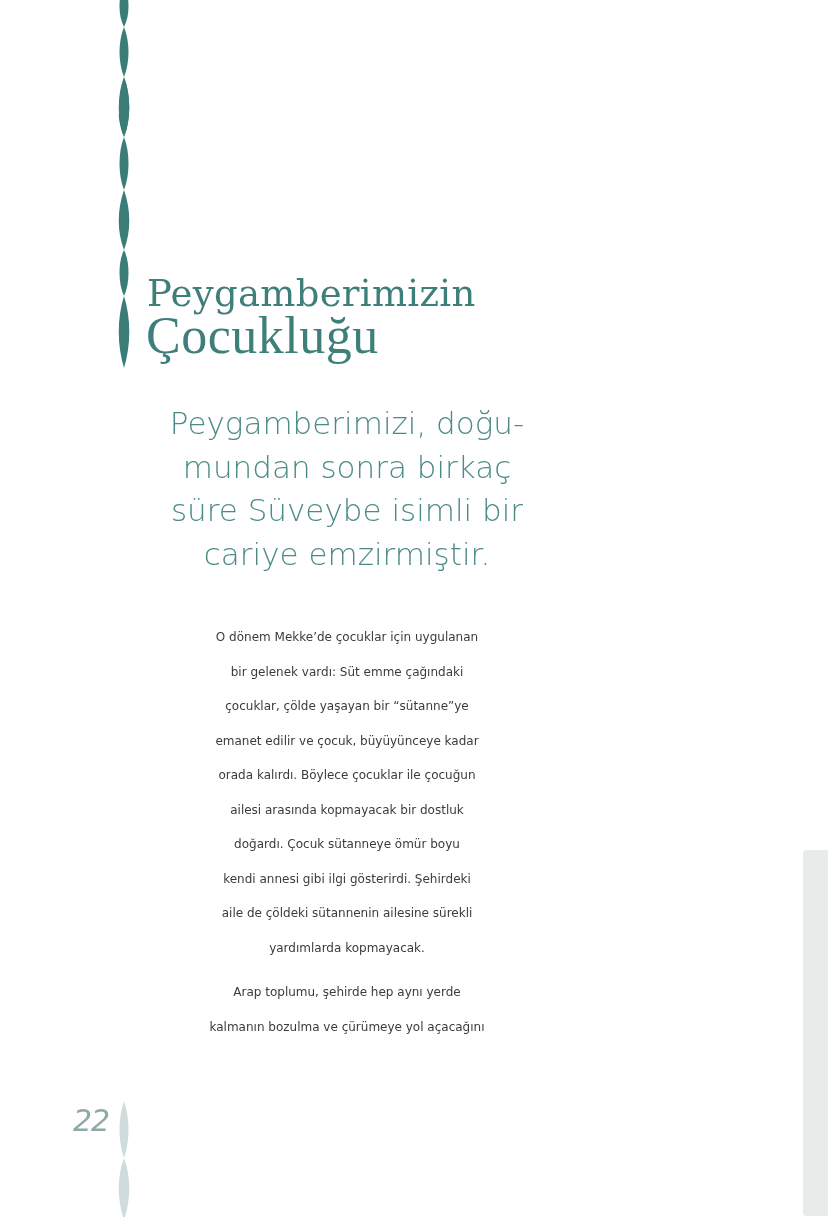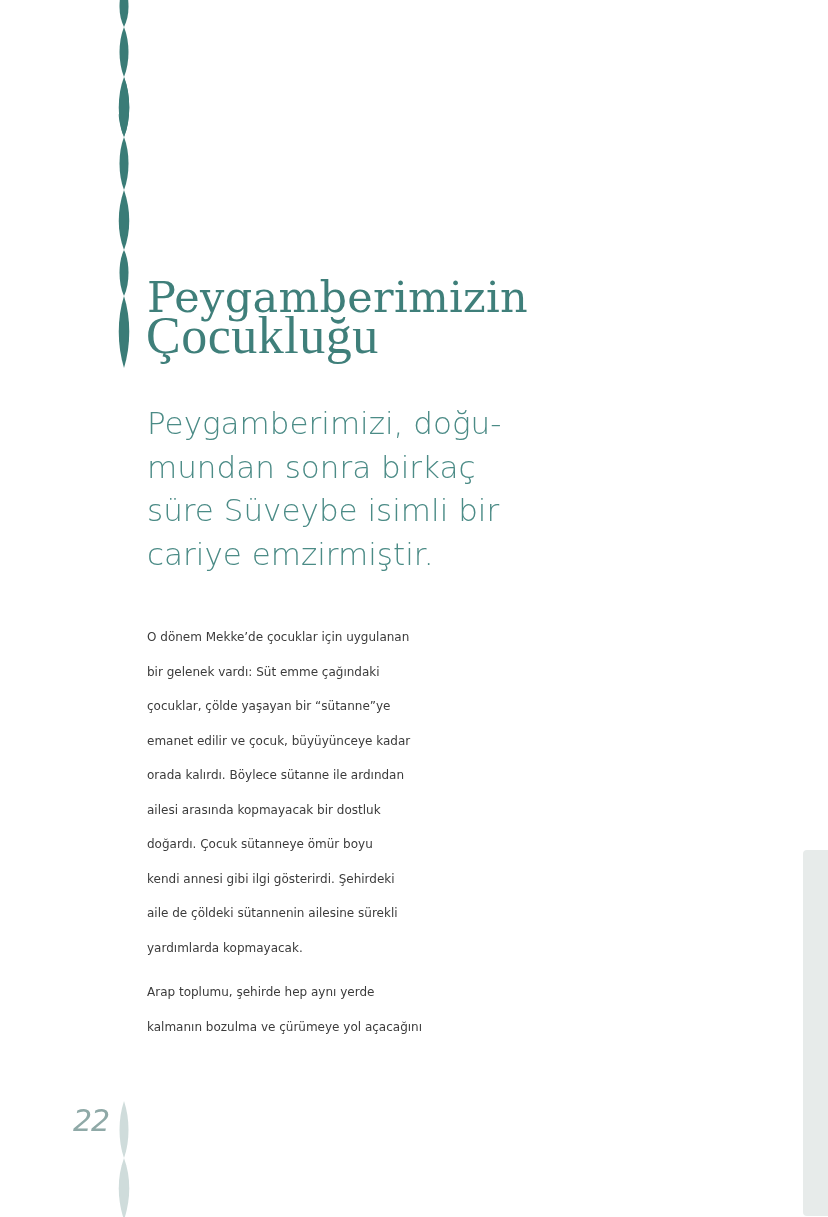--- a/index.html
+++ b/index.html
@@ -4,34 +4,34 @@
 <style>
   html, body { margin: 0; padding: 0; }
   body {
     width: 828px; height: 1217px; background: #ffffff;
     position: relative; overflow: hidden;
     font-family: "DejaVu Sans", sans-serif;
   }
   .vine { position: absolute; left: 0; top: 0; }
   .title-small {
     position: absolute; left: 147px; top: 272px;
-    font-family: "DejaVu Serif", serif; font-size: 43px; color: #3f7f7a;
+    font-family: "DejaVu Serif", serif; font-size: 37px; color: #3f7f7a;
     letter-spacing: 0.3px; white-space: nowrap;
   }
   .title-large {
     position: absolute; left: 146px; top: 306px;
     font-family: Liberation Serif, serif; font-size: 52px; color: #3f7f7a;
     white-space: nowrap; letter-spacing: 0.5px;
   }
   .lead {
     position: absolute; left: 147px; top: 402px; width: 400px;
     font-family: "DejaVu Sans", sans-serif; font-weight: 300;
     font-size: 31px; line-height: 43.5px; color: #4b8b86;
   }
-  .lead .ln, .body-p .ln { display: block; white-space: nowrap; }
+  .lead .ln, .body-p .ln { display: block; white-space: nowrap; text-align: center; }
   .body-p {
     position: absolute; left: 147px; width: 400px;
     font-family: "DejaVu Sans", sans-serif; font-size: 12px;
     line-height: 34.5px; color: #3b3b3b;
   }
   .p1 { top: 620px; }
   .p2 { top: 975px; }
   .page-num {
     position: absolute; left: 73px; top: 1103px;
     font-family: "DejaVu Sans", sans-serif; font-weight: 300; font-size: 30px;
@@ -66,21 +66,21 @@
   <span class="ln">mundan sonra birkaç</span>
   <span class="ln">süre Süveybe isimli bir</span>
   <span class="ln">cariye emzirmiştir.</span>
 </div>
 
 <div class="body-p p1">
   <span class="ln">O dönem Mekke’de çocuklar için uygulanan</span>
   <span class="ln">bir gelenek vardı: Süt emme çağındaki</span>
   <span class="ln">çocuklar, çölde yaşayan bir “sütanne”ye</span>
   <span class="ln">emanet edilir ve çocuk, büyüyünceye kadar</span>
-  <span class="ln">orada kalırdı. Böylece sütanne ile ardından</span>
+  <span class="ln">orada kalırdı. Böylece çocuklar ile çocuğun</span>
   <span class="ln">ailesi arasında kopmayacak bir dostluk</span>
   <span class="ln">doğardı. Çocuk sütanneye ömür boyu</span>
   <span class="ln">kendi annesi gibi ilgi gösterirdi. Şehirdeki</span>
   <span class="ln">aile de çöldeki sütannenin ailesine sürekli</span>
   <span class="ln">yardımlarda kopmayacak.</span>
 </div>
 
 <div class="body-p p2">
   <span class="ln">Arap toplumu, şehirde hep aynı yerde</span>
   <span class="ln">kalmanın bozulma ve çürümeye yol açacağını</span>

